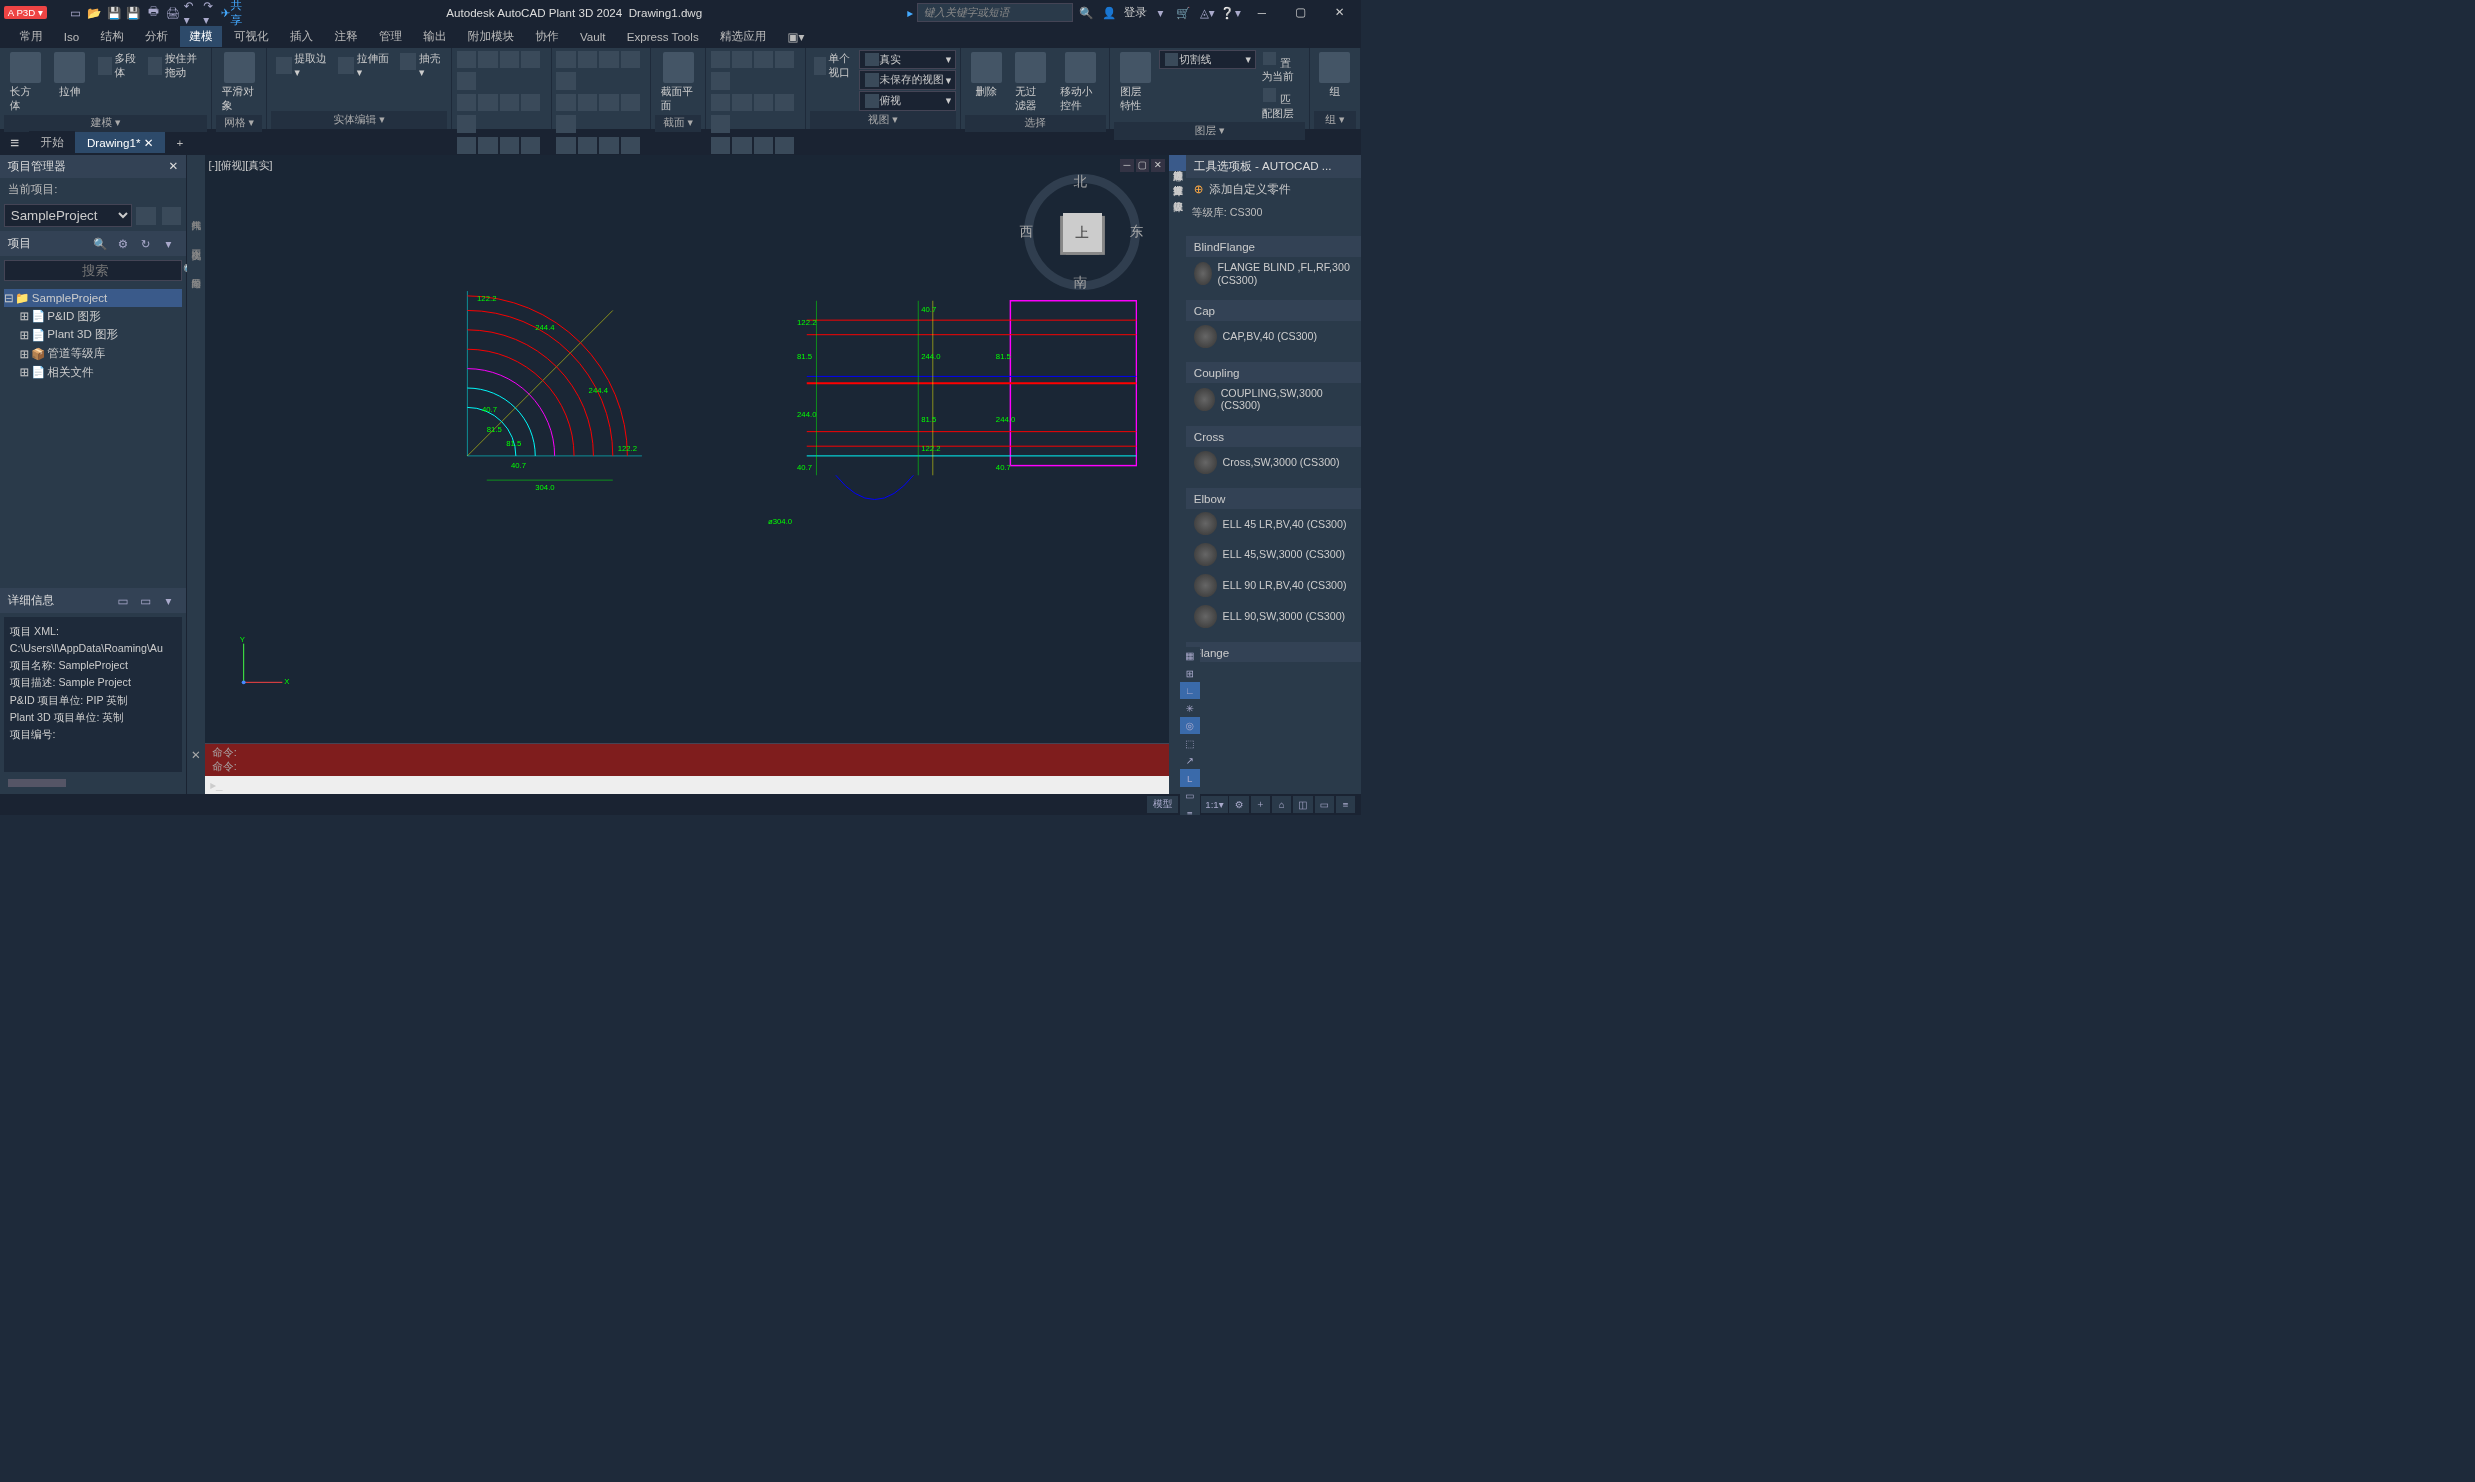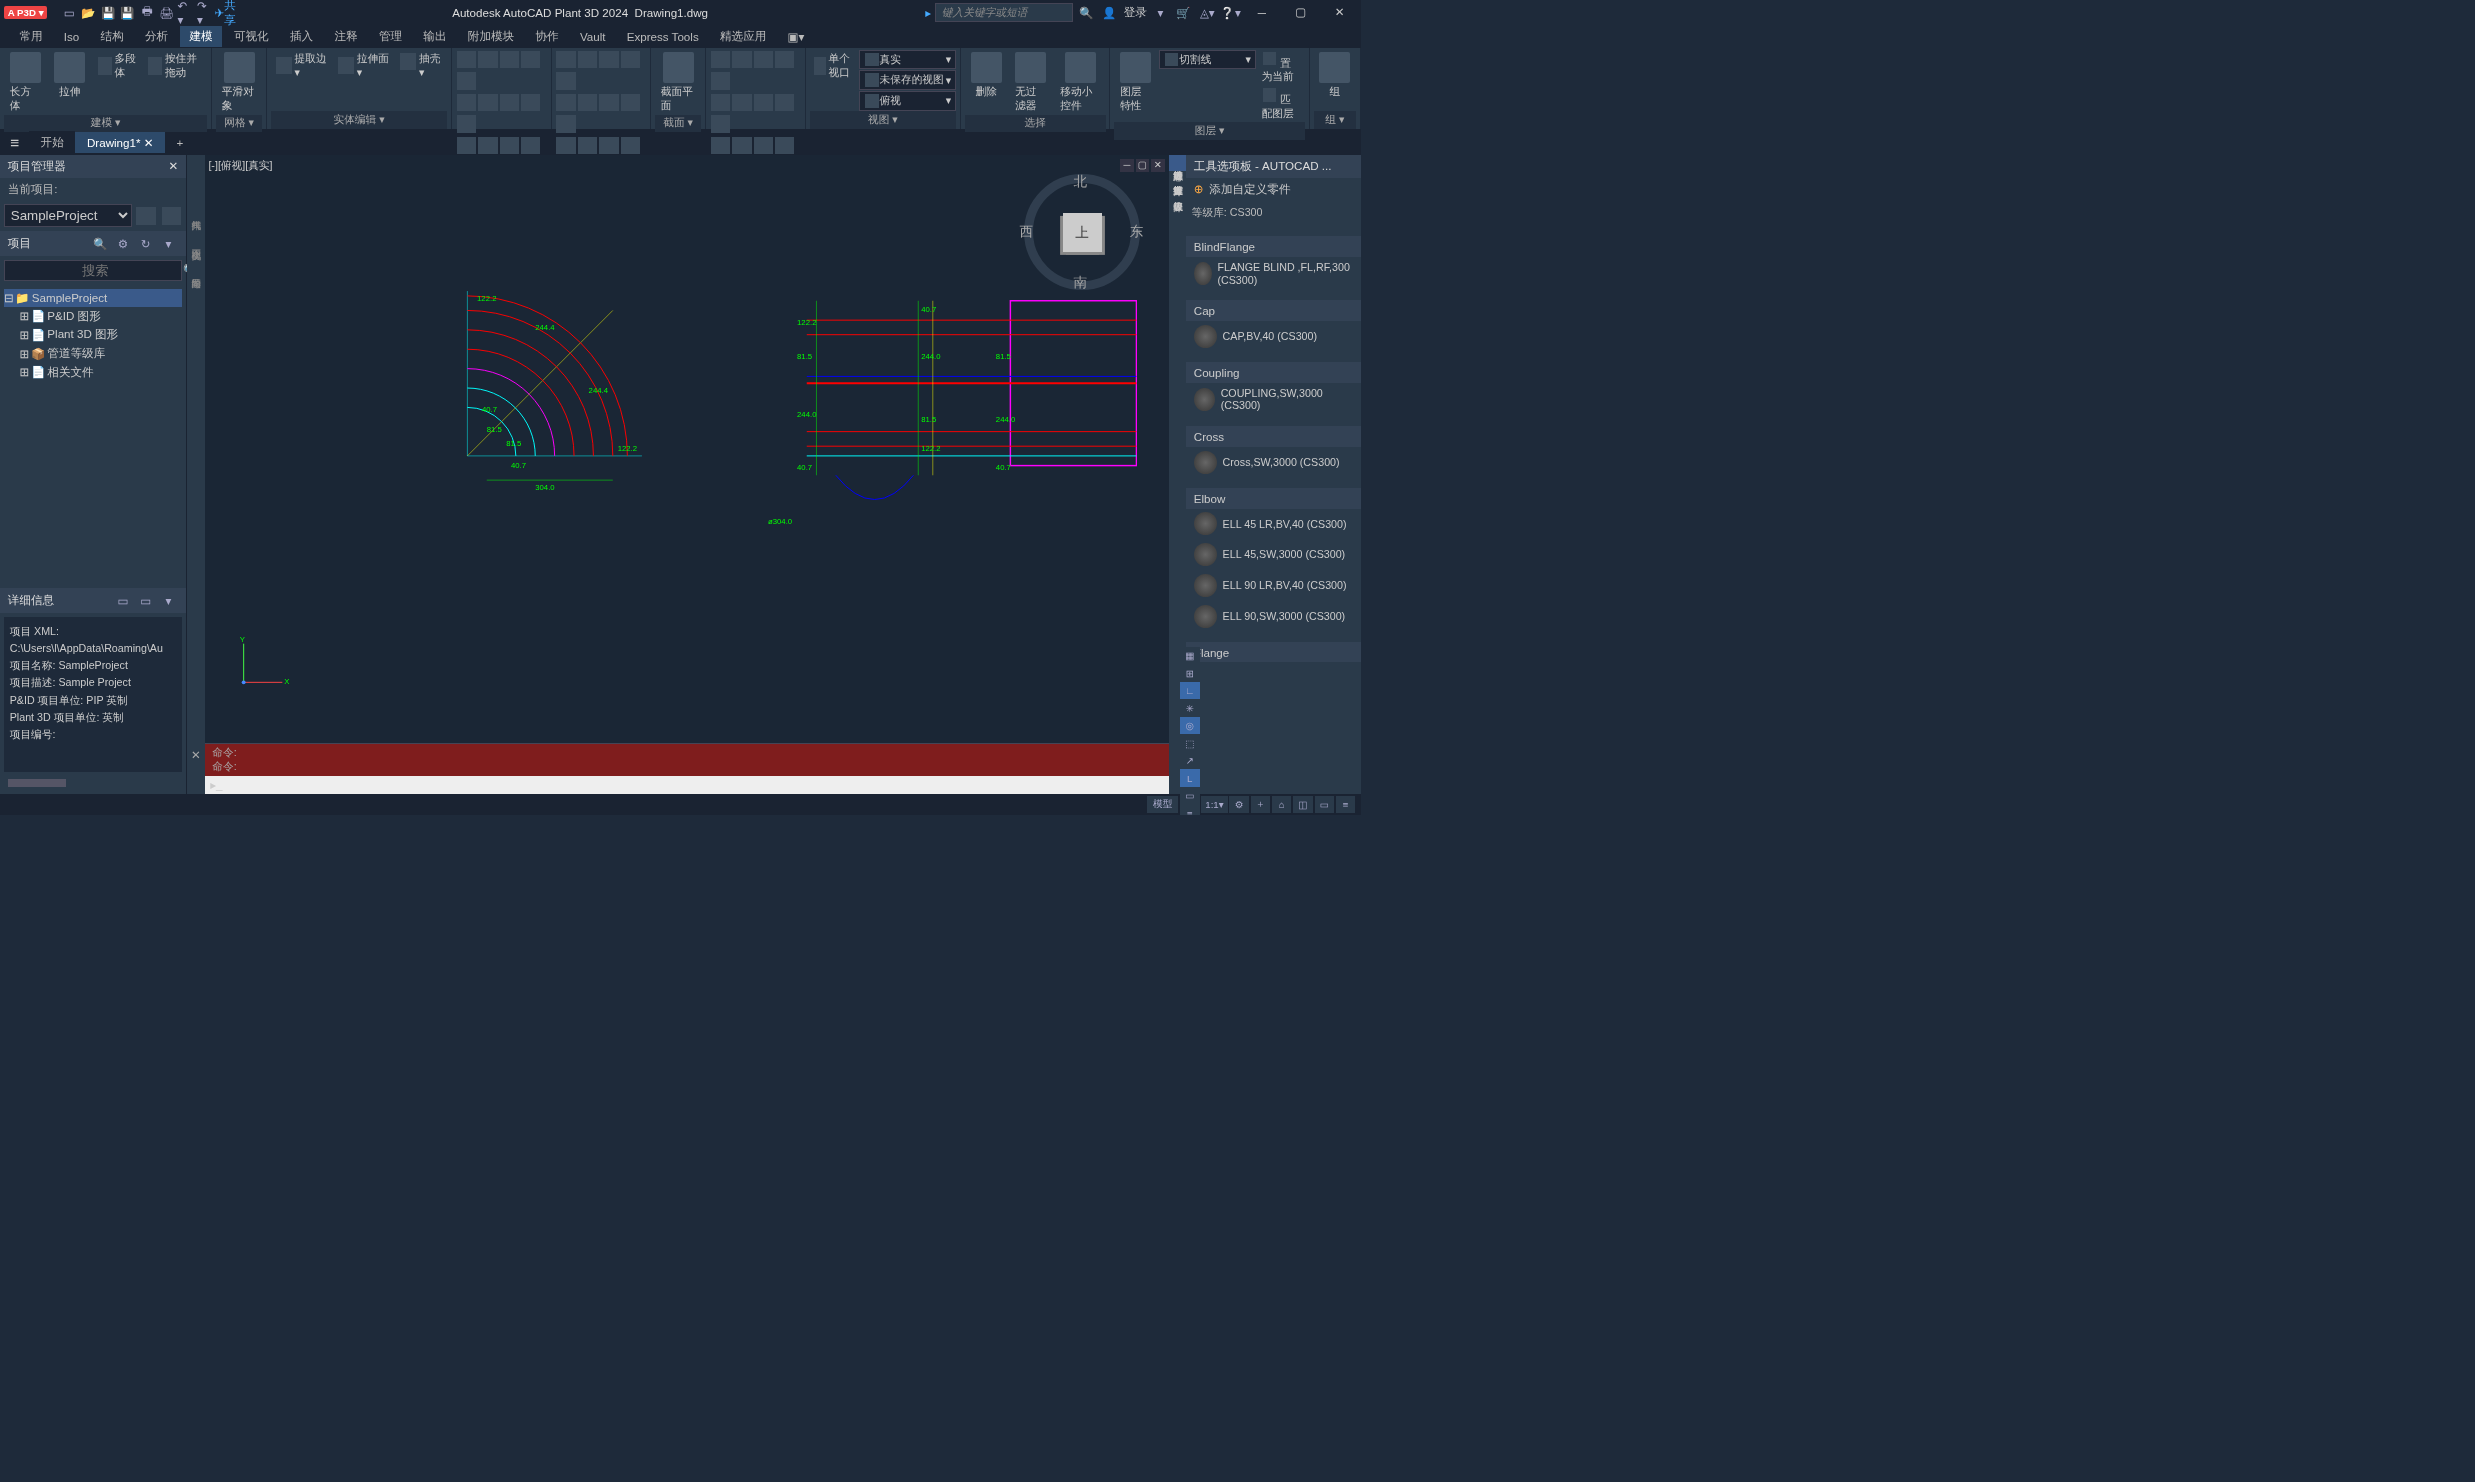--- a/index.html
+++ b/index.html
@@ -1,22 +1,22 @@
 <!DOCTYPE html>
 <html><head>
 <meta charset="utf-8">
 <style>
 *{margin:0;padding:0;box-sizing:border-box;font-family:"Microsoft YaHei",sans-serif;user-select:none}
 body{background:#1e2a3a;color:#ccc;font-size:11.6px;width:1361px;height:815px;overflow:hidden;position:relative}
 .title-bar{height:25px;background:#1a2332;display:flex;align-items:center;padding:0 3.9px}
-.app-icon{background:#e44;color:#fff;padding:1px 3.9px;font-size:9.7px;font-weight:bold;border-radius:1.9px;margin-right:12px}
+.app-icon{background:#e44;color:#fff;padding:1px 3.9px;font-size:9.7px;font-weight:normal;border-radius:1.9px;margin-right:19px}
 .qat-icon{width:17.5px;height:17.5px;display:inline-flex;align-items:center;justify-content:center;margin:0 1px;color:#aac;cursor:pointer}
 .title-center{flex:1;text-align:center;color:#ddd;font-size:11.6px}
 .title-right{display:flex;align-items:center;gap:3.9px}
-.search-box{background:#2a3a4a;border:1px solid #445;padding:1.9px 5.8px;width:138px;color:#888;font-size:10.7px;font-style:italic}
+.search-box{background:#2a3a4a;border:1px solid #445;padding:1.9px 5.8px;width:156px;color:#888;font-size:10.7px;font-style:italic}
 .win-btn{width:35px;height:19.4px;display:flex;align-items:center;justify-content:center;color:#ccc;cursor:pointer}
 .menu-bar{height:23px;background:#1a2332;display:flex;align-items:center;padding:0 9.7px;gap:1.9px}
 .menu-item{padding:2.9px 9.7px;cursor:pointer;color:#bbb}
 .menu-item.active{background:#2d4a6a;color:#fff}
 .ribbon{height:82px;background:#2a3a4a;display:flex;border-bottom:1px solid #1a2332}
 .ribbon-panel{display:flex;flex-direction:column;border-right:1px solid #1e2a3a;padding:1.9px 3.9px 0}
 .panel-content{flex:1;display:flex;align-items:flex-start;gap:1.9px}
 .panel-title{text-align:center;font-size:10.7px;color:#aaa;padding:1.9px 0;background:#233040}
 .big-btn{display:flex;flex-direction:column;align-items:center;padding:1.9px 5.8px;cursor:pointer}
 .big-icon{width:31px;height:31px;background:#456;border-radius:1.9px;margin-bottom:1.9px}

